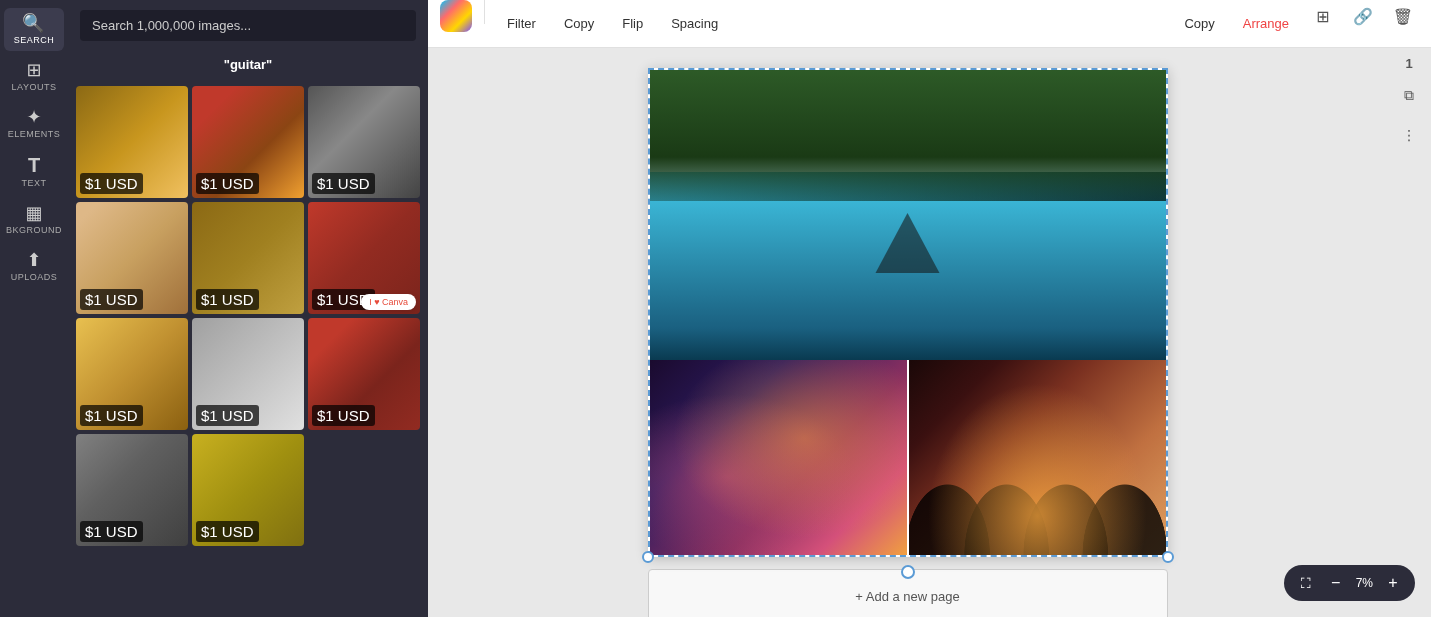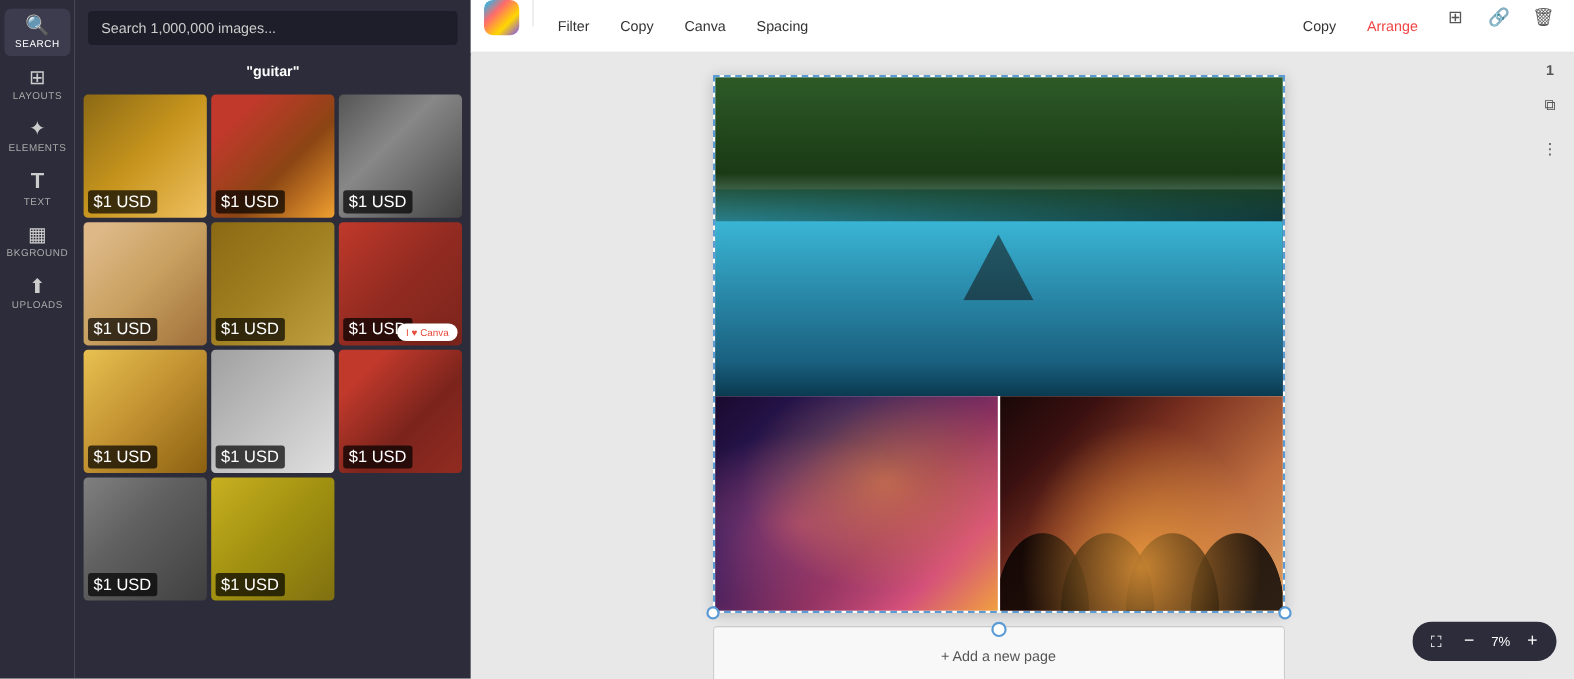--- a/index.html
+++ b/index.html
@@ -455,21 +455,21 @@
   </div>
 </div>
 
 <div class="main">
 
   <div class="toolbar">
     <div class="toolbar-logo"></div>
     <div class="toolbar-sep"></div>
     <button class="toolbar-btn">Filter</button>
     <button class="toolbar-btn">Copy</button>
-    <button class="toolbar-btn">Canva</button>
+    <button class="toolbar-btn">Flip</button>
     <button class="toolbar-btn">Spacing</button>
     <div class="toolbar-spacer"></div>
     <button class="toolbar-btn">Copy</button>
     <button class="toolbar-btn dimmed">Arrange</button>
     <div class="toolbar-icon-btn">
       <span>⊞</span>
     </div>
     <div class="toolbar-icon-btn">
       <span>🔗</span>
     </div>

